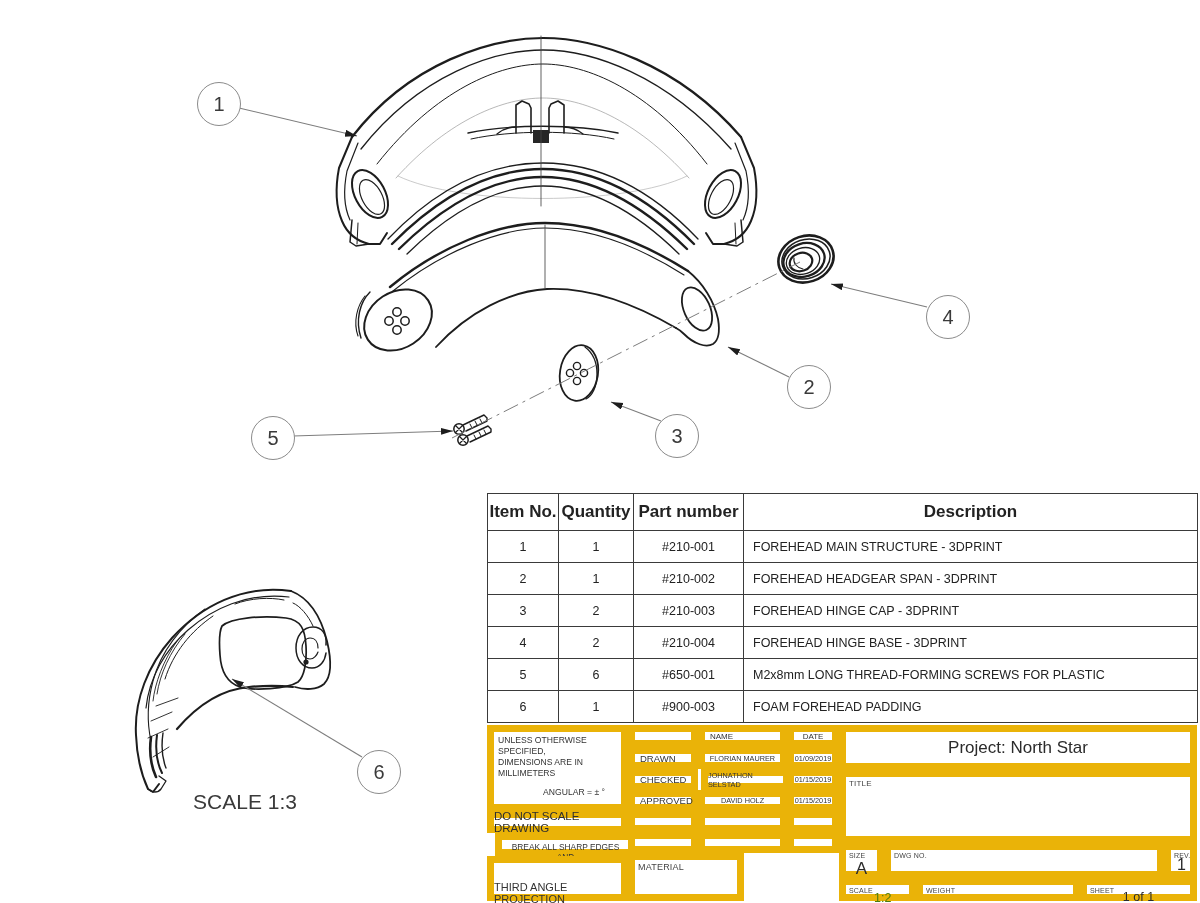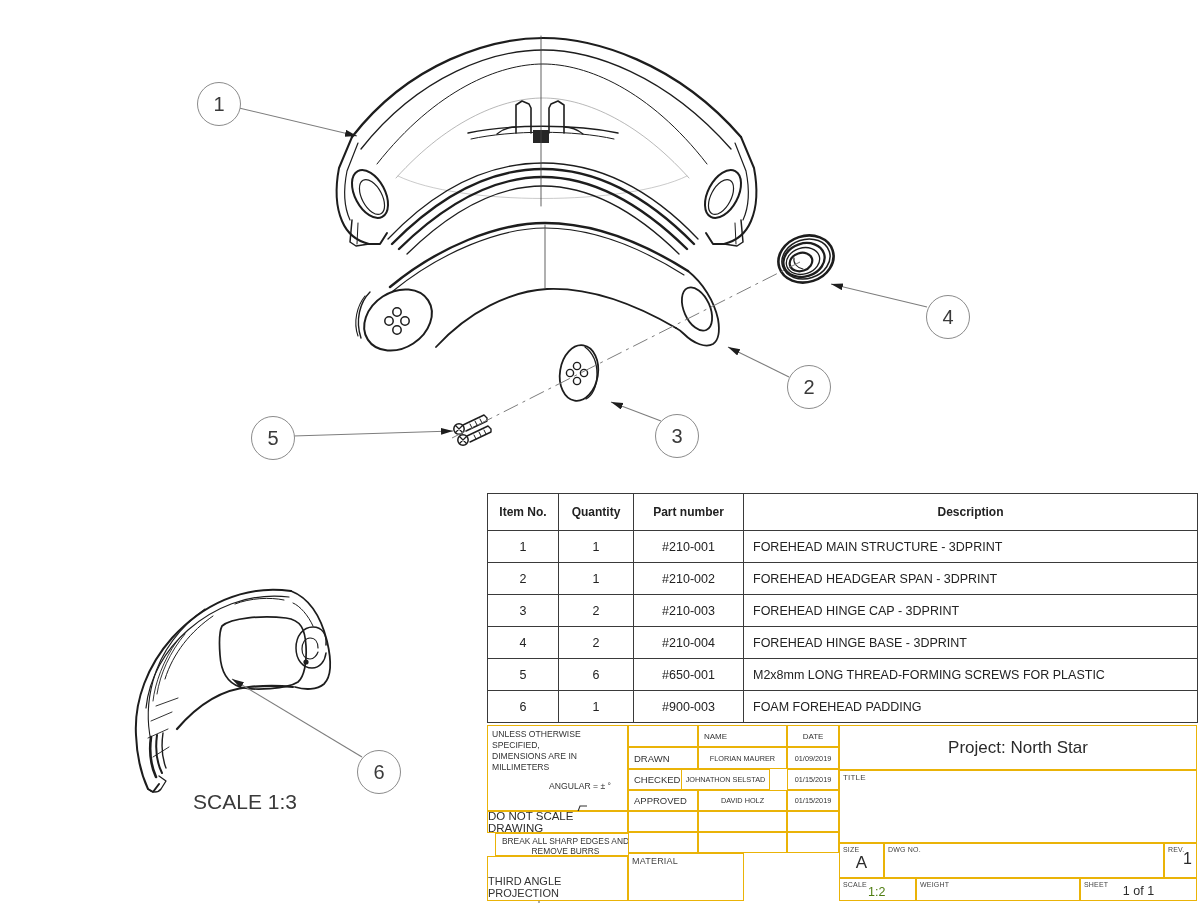--- a/index.html
+++ b/index.html
@@ -7,28 +7,28 @@
          font-family:"Liberation Sans","DejaVu Sans",sans-serif;color:#2b2b2b;}
   #drawing-svg{position:absolute;left:0;top:0;}
   .balloon{position:absolute;width:42px;height:42px;border:1.4px solid #8b8b8b;border-radius:50%;
            background:#fff;display:flex;align-items:center;justify-content:center;
            font-size:20px;color:#3a3a3a;}
   .view-scale{position:absolute;left:170px;top:790px;width:150px;text-align:center;
               font-size:21px;color:#3a3a3a;}
   
   #bom{position:absolute;left:487px;top:493px;width:710px;border-collapse:collapse;table-layout:fixed;}
   #bom th,#bom td{border:1.5px solid #3a3a3a;font-weight:normal;overflow:hidden;white-space:nowrap;}
-  #bom th{font-size:12px;font-weight:bold;color:#222;}
+  #bom th{font-size:17px;font-weight:bold;color:#222;}
   #bom td{font-size:12.5px;color:#222;text-align:center;}
   #bom .desc{text-align:left;padding-left:9px;}
   #bom thead tr{height:37px;}
   #bom tbody tr{height:32px;}
   
   #titleblock{position:absolute;left:487px;top:725px;width:710px;height:176px;}
-  .cell{position:absolute;border:1px solid #eab308;box-sizing:border-box;background:#fff;}
+  .cell{position:absolute;border:7px solid #eab308;box-sizing:border-box;background:#fff;}
   .lbl{position:absolute;left:3px;top:2px;font-size:7px;color:#444;letter-spacing:.2px;}
   .cen{display:flex;align-items:center;justify-content:center;}
   .notes{font-size:8.6px;color:#333;line-height:11px;padding:3px 2px 0 4px;}
   .role{font-size:9.5px;color:#333;display:flex;align-items:center;padding-left:5px;}
   .sname{font-size:7.3px;color:#333;display:flex;align-items:center;justify-content:center;}
   .sdate{font-size:7.3px;color:#333;display:flex;align-items:center;justify-content:center;}
 </style>
 </head>
 <body>
 
@@ -263,21 +263,21 @@
 
     <div class="cell" style="left:141px;top:0;width:70px;height:22px"></div>
     <div class="cell" style="left:211px;top:0;width:89px;height:22px;font-size:8px;color:#333;display:flex;align-items:center;padding-left:5px">NAME</div>
     <div class="cell cen" style="left:300px;top:0;width:52px;height:22px;font-size:8px;color:#333">DATE</div>
 
     <div class="cell role" style="left:141px;top:22px;width:70px;height:22px">DRAWN</div>
     <div class="cell sname" style="left:211px;top:22px;width:89px;height:22px">FLORIAN MAURER</div>
     <div class="cell sdate" style="left:300px;top:22px;width:52px;height:22px">01/09/2019</div>
 
     <div class="cell role" style="left:141px;top:44px;width:70px;height:21px">CHECKED</div>
-    <div class="cell sname" style="left:194px;top:44px;width:89px;height:21px">JOHNATHON SELSTAD</div>
+    <div class="cell sname" style="left:214px;top:44px;width:89px;height:21px">JOHNATHON SELSTAD</div>
     <div class="cell sdate" style="left:300px;top:44px;width:52px;height:21px">01/15/2019</div>
 
     <div class="cell role" style="left:141px;top:65px;width:70px;height:21px">APPROVED</div>
     <div class="cell sname" style="left:211px;top:65px;width:89px;height:21px">DAVID HOLZ</div>
     <div class="cell sdate" style="left:300px;top:65px;width:52px;height:21px">01/15/2019</div>
 
     <div class="cell" style="left:141px;top:86px;width:70px;height:21px"></div>
     <div class="cell" style="left:211px;top:86px;width:89px;height:21px"></div>
     <div class="cell" style="left:300px;top:86px;width:52px;height:21px"></div>
     <div class="cell" style="left:141px;top:107px;width:70px;height:21px"></div>

